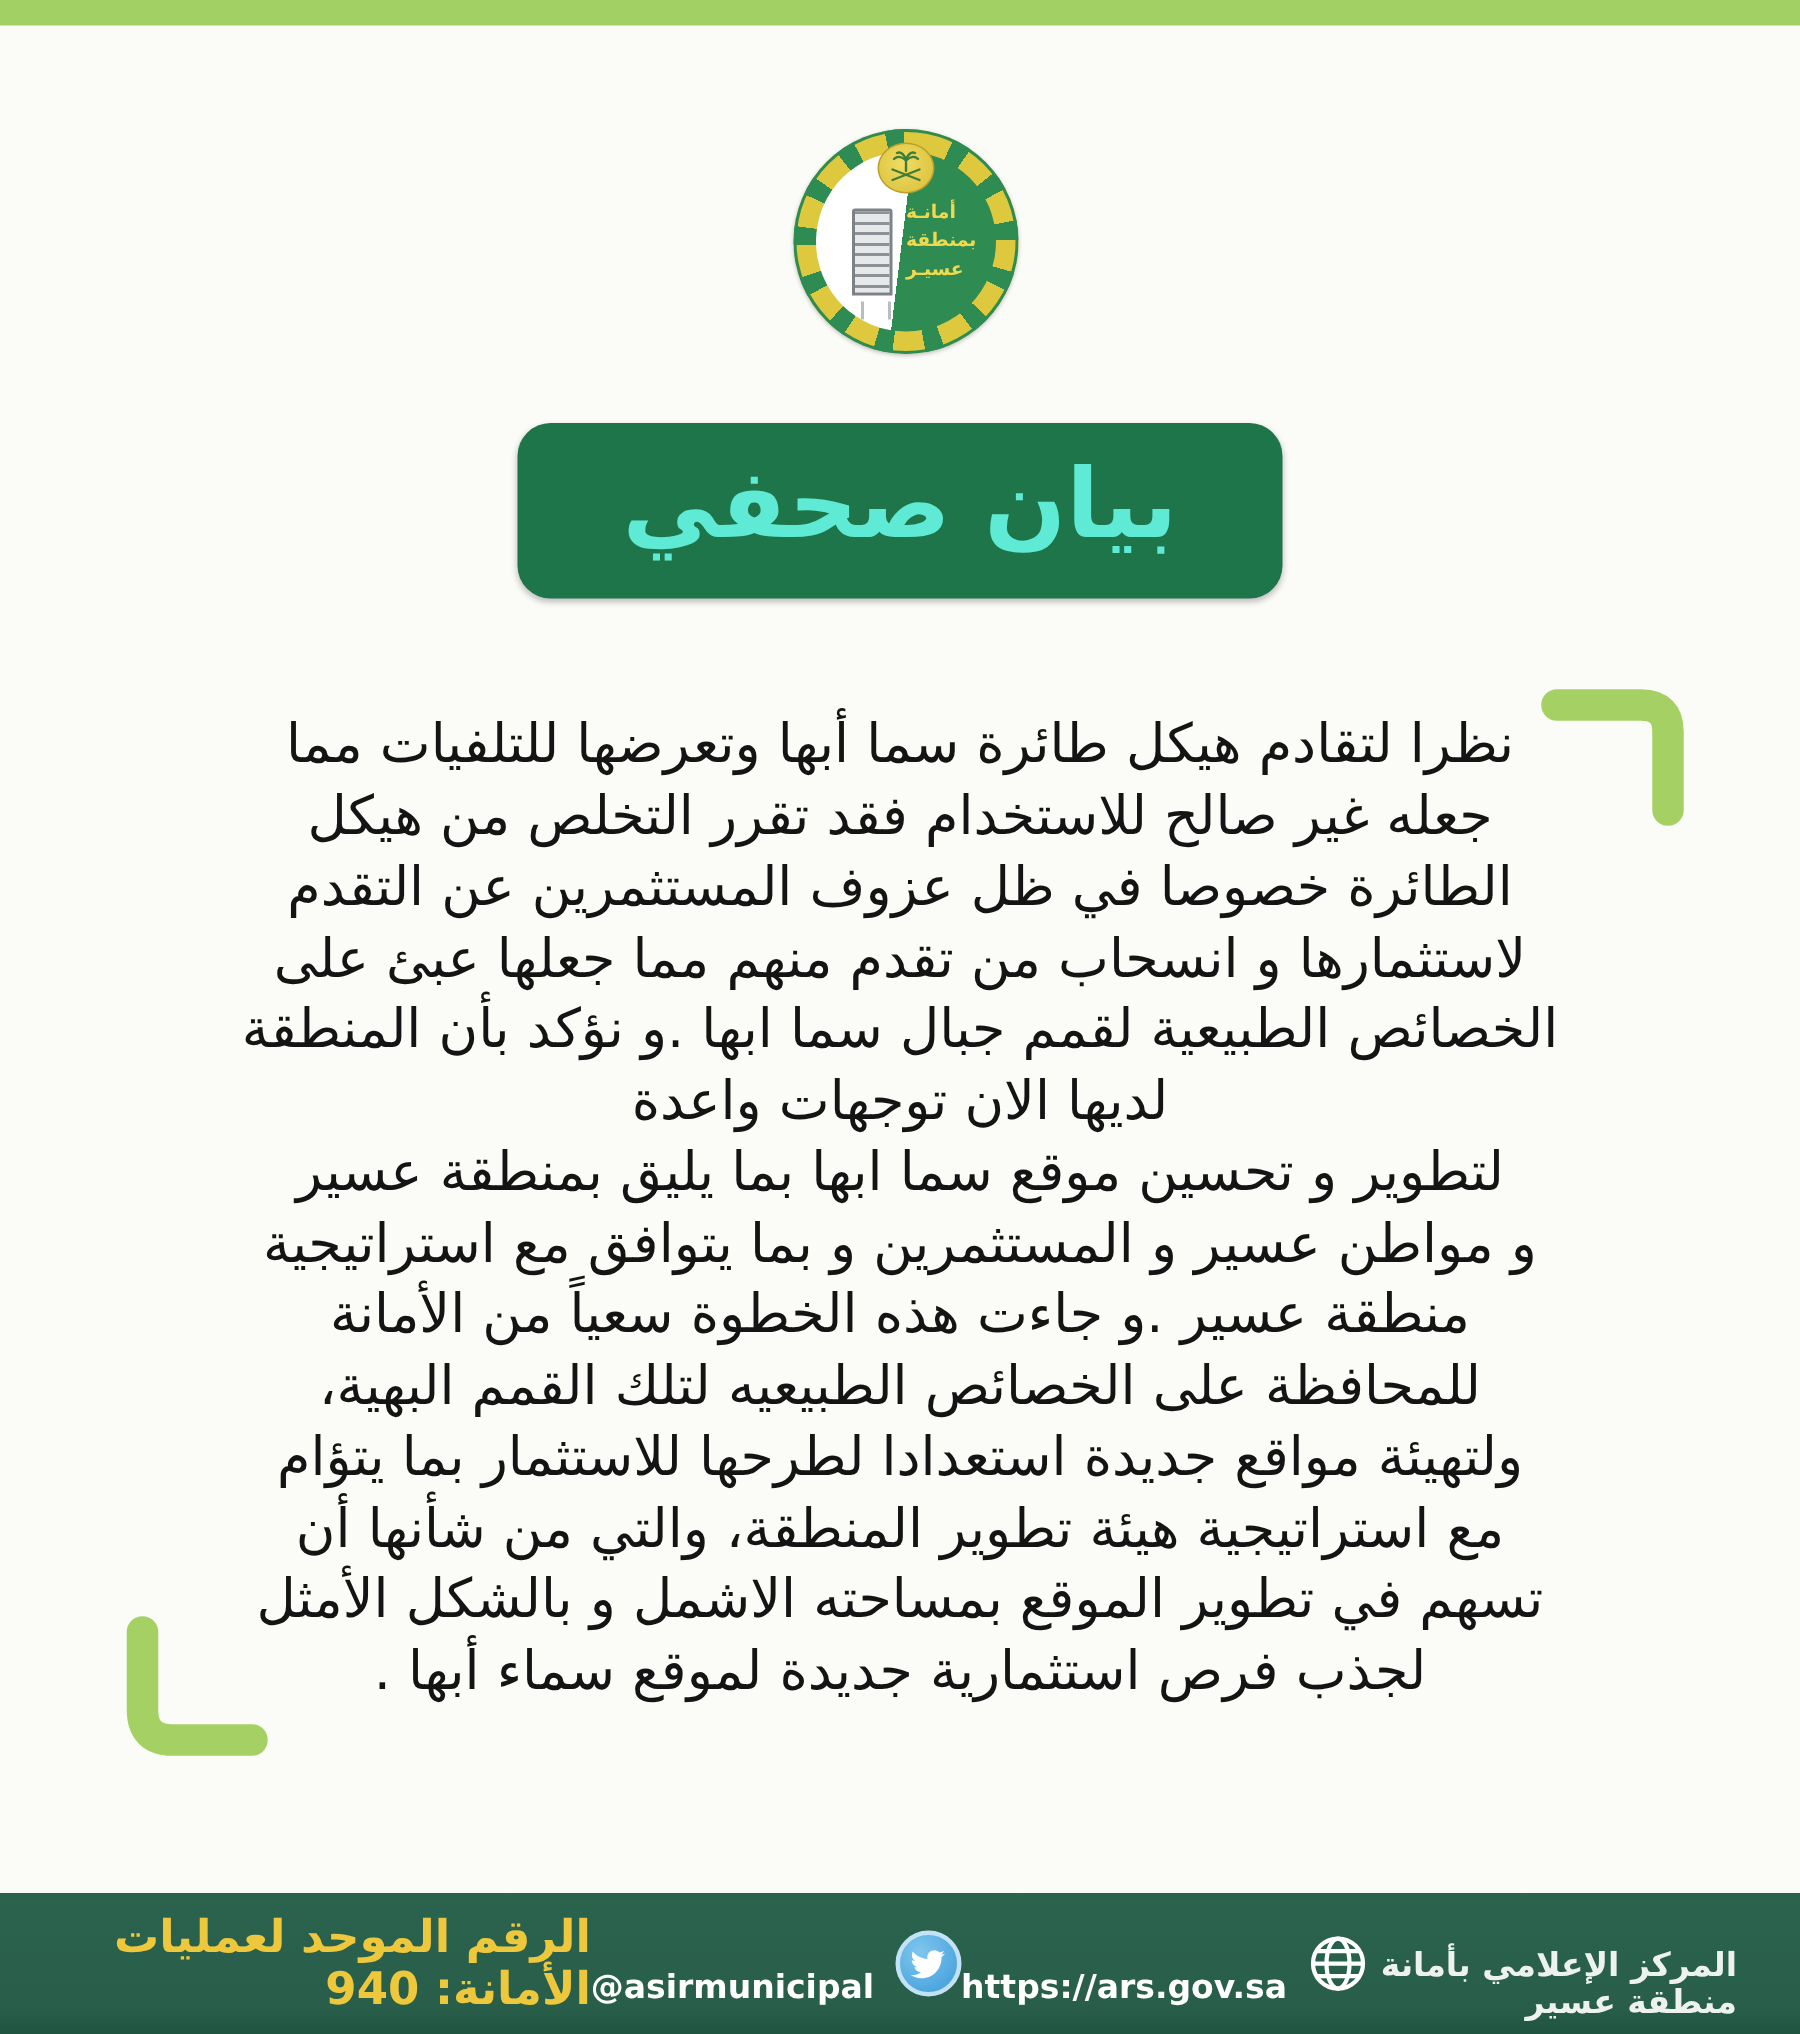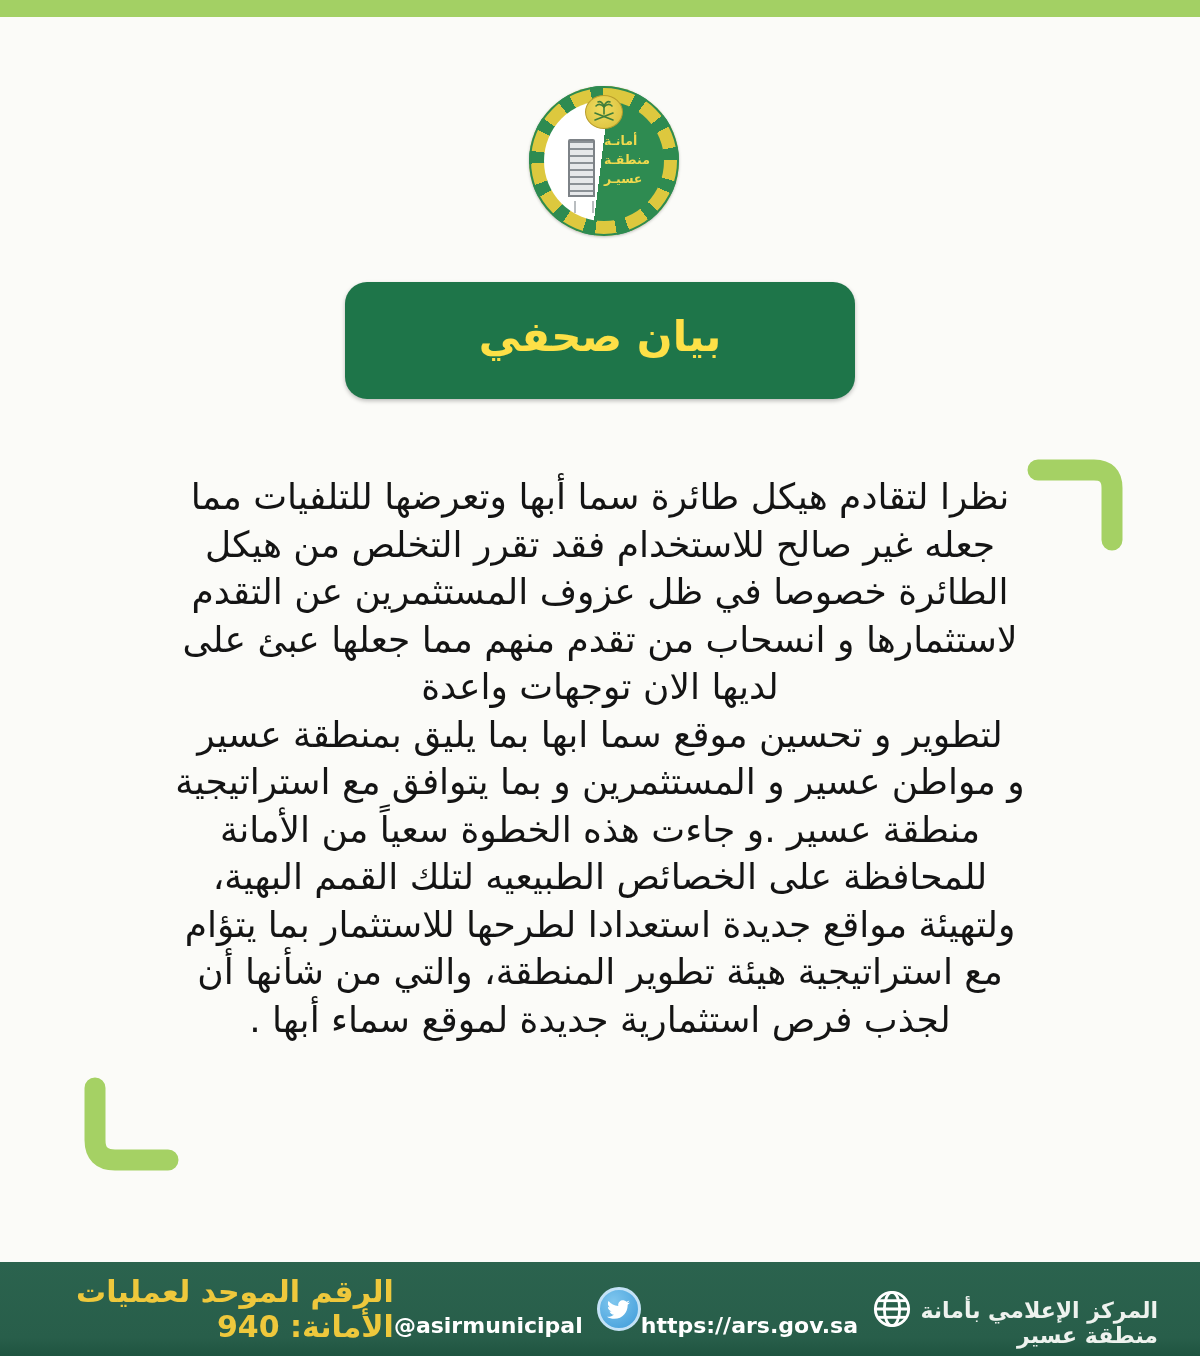--- a/index.html
+++ b/index.html
@@ -25,21 +25,21 @@
   .logo-text { position:absolute; right:6px; top:30px; width:54px; text-align:left;
                color:#f0d94e; font-size:12.5px; font-weight:bold; line-height:19px; direction:rtl; }
   .emblem-disc { position:absolute; left:56px; top:9px; width:38px; height:34px; border-radius:50%;
                  background:radial-gradient(circle at 45% 40%, #f0dd62, #d9bd38); border:1px solid #b99e2c;
                  display:flex; align-items:center; justify-content:center; }
 
   
   .banner { position:absolute; left:345px; top:282px; width:510px; height:117px;
             background:#1e7549; border-radius:22px; box-shadow:0 2px 4px rgba(0,0,0,.25);
             display:flex; align-items:center; justify-content:center; }
-  .banner span { color:#fde047; font-size:42px; font-weight:bold; direction:rtl; padding-bottom:8px; }
+  .banner span { color:#5eead4; font-size:64px; font-weight:bold; direction:rtl; padding-bottom:8px; }
 
   
   .bracket { position:absolute; }
   .bracket.tr { left:1026px; top:449px; }
   .bracket.bl { left:78px; top:1076px; }
 
   
   .body-text { position:absolute; left:95px; top:473px; width:1010px; direction:rtl; text-align:center; }
   .body-line { white-space:nowrap; font-size:36px; font-weight:normal; color:#141414; line-height:47.5px; }
 
@@ -62,21 +62,21 @@
 <div class="page">
 
   <div class="top-bar"></div>
 
   <div class="logo">
     <div class="logo-ring">
       <div class="logo-inner">
         <div class="building"></div>
         <div class="logo-text">
             <div class="logo-line">أمانـة</div>
-            <div class="logo-line">منطقـة</div>
+            <div class="logo-line">بمنطقة</div>
             <div class="logo-line">عسيـر</div>
           </div>
       </div>
       <div class="emblem-disc">
         <svg width="26" height="24" viewBox="0 0 26 24">
           <g fill="none" stroke="#3f7d3a" stroke-width="1.6" stroke-linecap="round">
             <path d="M13 6 V14"></path>
             <path d="M13 7 C10 4, 7 4, 5 6"></path>
             <path d="M13 7 C16 4, 19 4, 21 6"></path>
             <path d="M13 6 C11 2, 9 1, 7 2"></path>
@@ -98,27 +98,29 @@
   </svg>
   <svg class="bracket bl" width="104" height="104" viewBox="0 0 104 104">
     <path d="M17 12 V64 Q17 84 37 84 H90" fill="none" stroke="#a5d164" stroke-width="21" stroke-linecap="round"></path>
   </svg>
 
   <div class="body-text">
       <div class="body-line">نظرا لتقادم هيكل طائرة سما أبها وتعرضها للتلفيات مما</div>
       <div class="body-line">جعله غير  صالح للاستخدام فقد تقرر التخلص من هيكل</div>
       <div class="body-line">الطائرة خصوصا في ظل عزوف المستثمرين عن التقدم</div>
       <div class="body-line">لاستثمارها و انسحاب من تقدم منهم مما جعلها عبئ على</div>
+      <div class="body-line">الخصائص الطبيعية لقمم جبال سما ابها .و نؤكد بأن المنطقة</div>
       <div class="body-line">لديها الان توجهات واعدة</div>
       <div class="body-line">لتطوير و تحسين موقع سما ابها بما يليق بمنطقة عسير</div>
       <div class="body-line">و مواطن عسير و المستثمرين و بما يتوافق مع استراتيجية</div>
       <div class="body-line">منطقة عسير .و جاءت هذه الخطوة سعياً من الأمانة</div>
       <div class="body-line">للمحافظة على الخصائص الطبيعيه لتلك القمم البهية،</div>
       <div class="body-line">ولتهيئة مواقع جديدة استعدادا لطرحها للاستثمار بما يتؤام</div>
       <div class="body-line">مع استراتيجية هيئة تطوير المنطقة،  والتي من شأنها أن</div>
+      <div class="body-line">تسهم في تطوير الموقع بمساحته الاشمل و بالشكل الأمثل</div>
       <div class="body-line">لجذب فرص استثمارية جديدة لموقع سماء أبها .</div>
     </div>
 
   <div class="footer">
     <div class="f-media">المركز الإعلامي بأمانة منطقة عسير</div>
 
     <div class="f-group">
       <svg width="40" height="40" viewBox="0 0 24 24">
         <g fill="none" stroke="#ffffff" stroke-width="1.7">
           <circle cx="12" cy="12" r="10"></circle>

